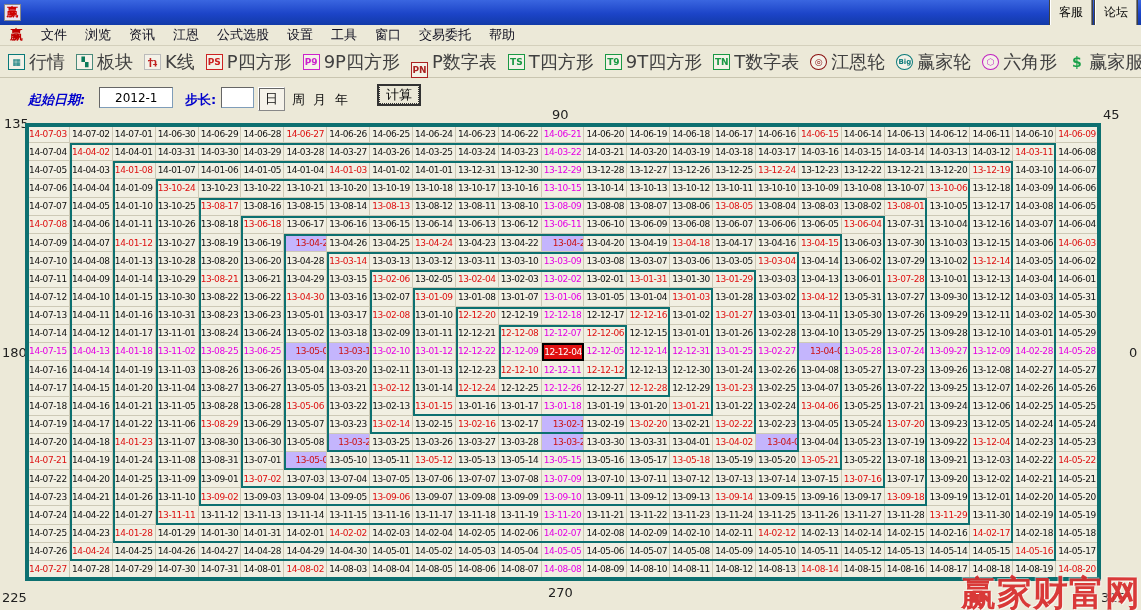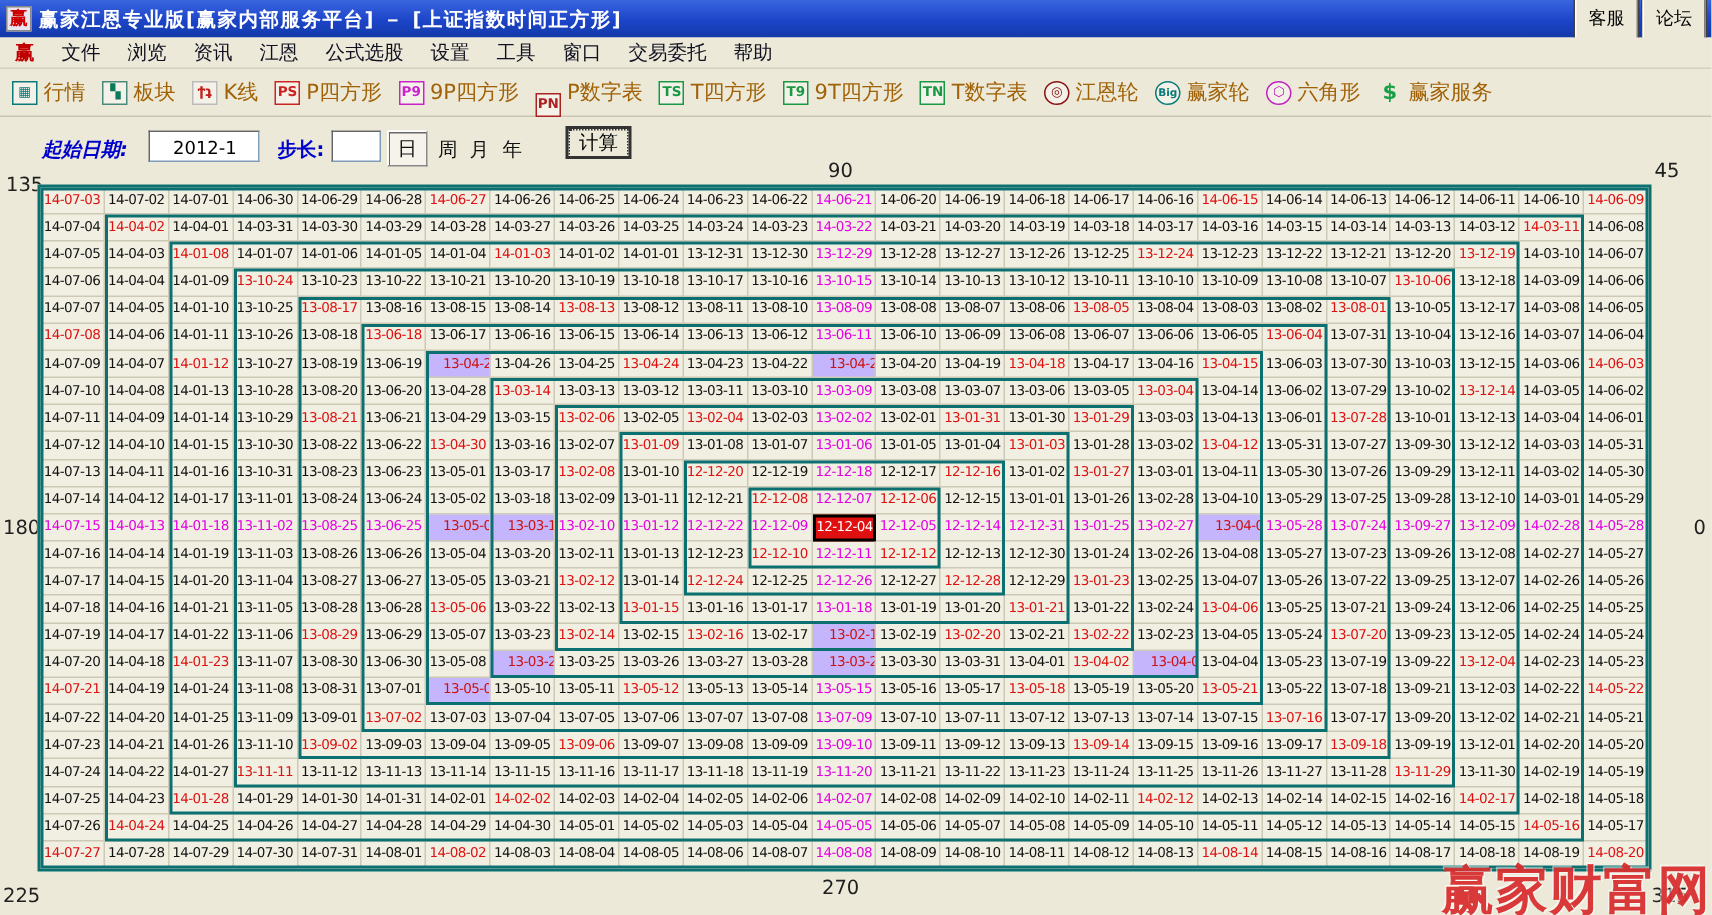--- a/index.html
+++ b/index.html
@@ -23,21 +23,21 @@
     border-bottom:1px solid #d4d0bc; display:flex; align-items:center; padding-left:6px; }
   .menu-item { font-size:13px; color:#101020; padding:2px 9px; cursor:pointer; white-space:nowrap; }
   .menu-item.brand { color:#c00000; font-weight:bold; padding-left:4px; }
 
   
   .toolbar { position:absolute; left:0; top:47px; width:1141px; height:31px; background:#ece9d8;
     border-bottom:1px solid #c9c5b0; display:flex; align-items:center; padding-left:8px; }
   .tool-item { display:flex; align-items:center; margin-right:11px; cursor:pointer; }
   .tool-icon { width:17px; height:16px; margin-right:4px; font-size:9px; font-weight:bold;
     display:flex; align-items:center; justify-content:center; background:#f4f2e8; border:1px solid #999; }
-  .tool-label { font-size:14px; color:#a16207; white-space:nowrap; }
+  .tool-label { font-size:18px; color:#404040; white-space:nowrap; }
   .icon-grid { color:#0a7a7a; border-color:#0a7a7a; }
   .icon-blocks { color:#0a7a5a; border-color:#4a8a7a; letter-spacing:-1px; }
   .icon-candle { color:#c02020; border-color:#bbb; }
   .icon-wheel { color:#8a1010; border-color:#8a1010; border-radius:50%; }
   .icon-big  { color:#0a7a7a; border-color:#0a7a7a; border-radius:50%; font-size:7px; }
   .icon-hex  { color:#c020c0; border-color:#c020c0; border-radius:50%; }
   .icon-dollar { color:#18a048; border-color:transparent; background:transparent; font-size:14px; }
 
   
   .ctl-label { position:absolute; color:#0000cc; font-size:13px; font-weight:bold; white-space:nowrap; }
@@ -70,21 +70,20 @@
   .watermark { position:absolute; right:0px; top:570px; font-size:35px; font-weight:bold;
     color:#d83030; letter-spacing:1px; white-space:nowrap; z-index:5;
     text-shadow:1px 1px 0 rgba(255,255,255,.65), -1px -1px 0 rgba(255,255,255,.5); opacity:.95;
     font-family:"DejaVu Serif","Liberation Serif",serif; }
 </style>
 </head>
 <body>
 
 <div class="titlebar">
   <div class="app-icon">赢</div>
-  <div class="title-text">赢家江恩专业版[赢家内部服务平台] － [上证指数时间正方形]</div>
   <div class="title-buttons">
       <button class="title-btn">客服</button>
       <button class="title-btn">论坛</button>
     </div>
 </div>
 
 <div class="menubar">
     <span class="menu-item brand">赢</span>
     <span class="menu-item">文件</span>
     <span class="menu-item">浏览</span>

